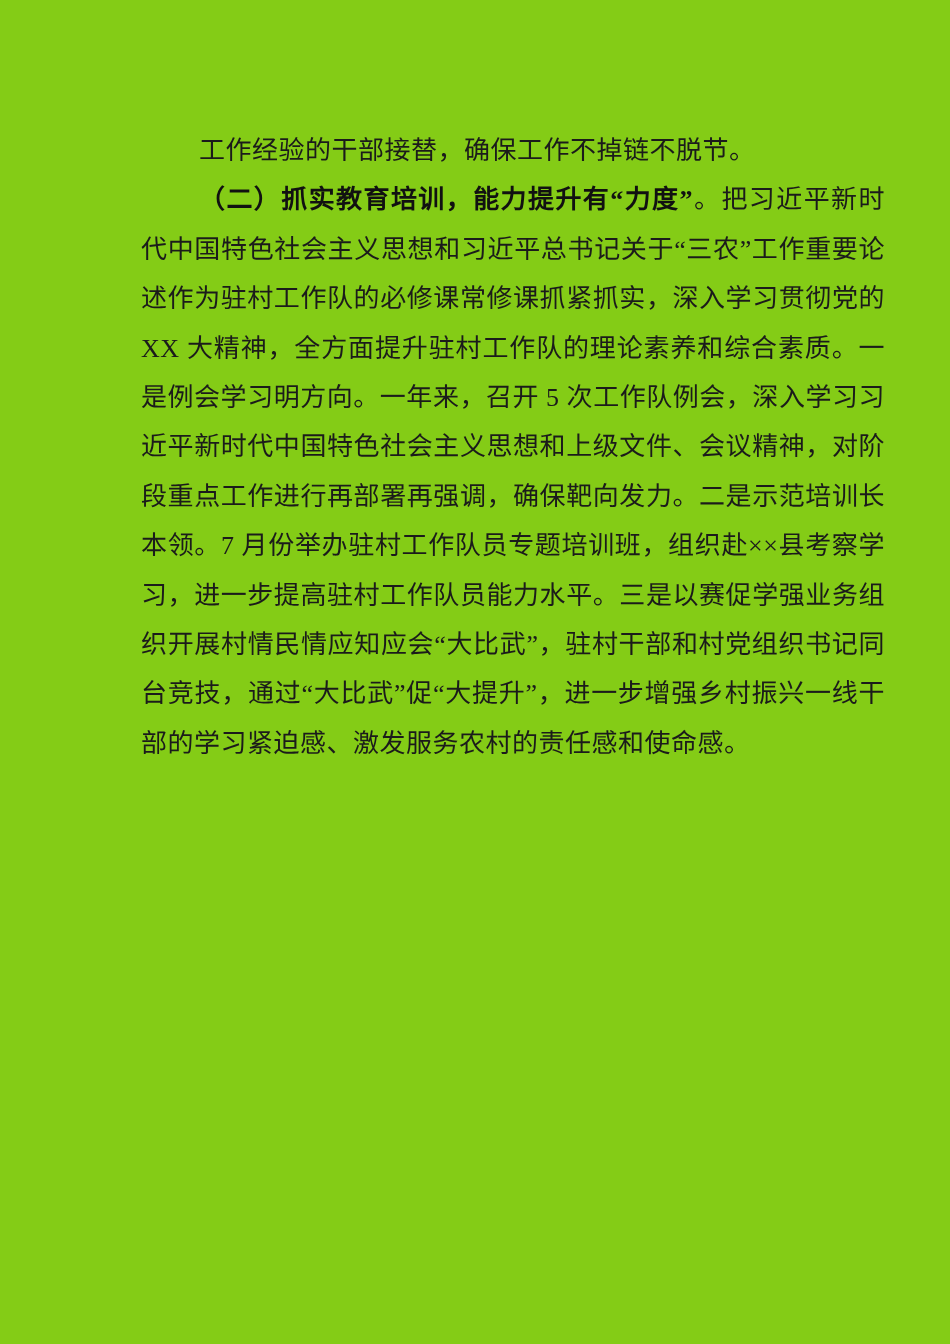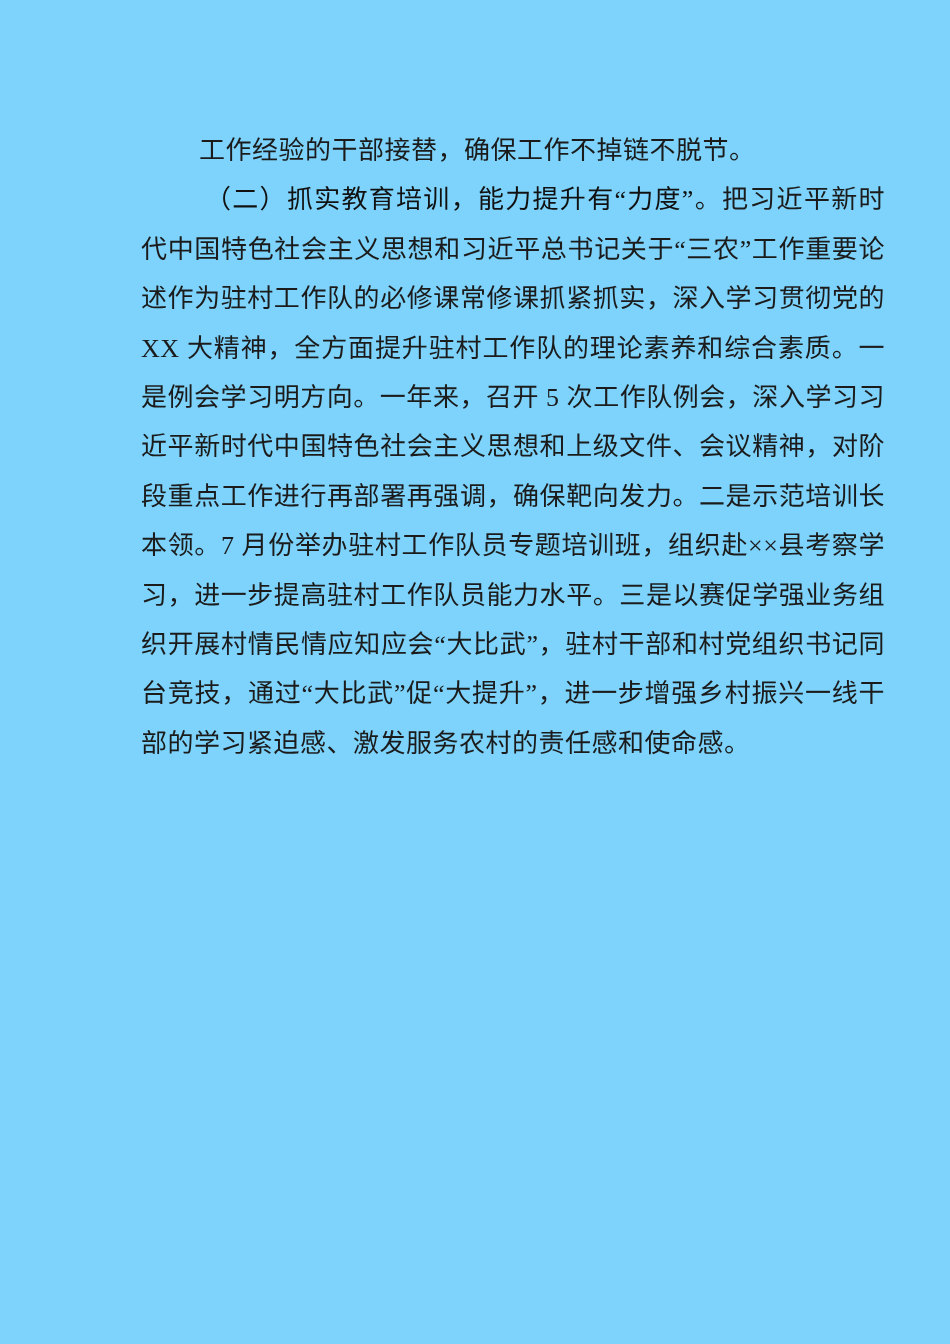--- a/index.html
+++ b/index.html
@@ -9,38 +9,37 @@
   }
   body {
     width: 950px;
     height: 1344px;
     overflow: hidden;
   }
   .page {
     box-sizing: border-box;
     width: 950px;
     height: 1344px;
-    background: #7dd3fc;
+    background: #84cc16;
     padding: 126px 65px 0 141px;
   }
   .para {
     margin: 0;
     font-family: "Liberation Serif", "DejaVu Serif", serif;
     font-size: 26px;
     line-height: 49.4px;
     letter-spacing: 0.5px;
     color: #1b1b1b;
     text-align: justify;
     text-indent: 58px;
     word-break: break-all;
   }
   .head {
-    font-weight: 400;
+    font-weight: 700;
     color: #111111;
-    margin-left: 6px;
   }
 </style>
 </head>
 <body>
 
 <div class="page">
 
   <p class="para"><span>工作经验的干部接替，确保工作不掉链不脱节。</span></p>
 
   <p class="para"><span class="head">（二）抓实教育培训，能力提升有“力度”</span><span>。把习近平新时代中国特色社会主义思想和习近平总书记关于“三农”工作重要论述作为驻村工作队的必修课常修课抓紧抓实，深入学习贯彻党的 XX 大精神，全方面提升驻村工作队的理论素养和综合素质。一是例会学习明方向。一年来，召开 5 次工作队例会，深入学习习近平新时代中国特色社会主义思想和上级文件、会议精神，对阶段重点工作进行再部署再强调，确保靶向发力。二是示范培训长本领。7 月份举办驻村工作队员专题培训班，组织赴××县考察学习，进一步提高驻村工作队员能力水平。三是以赛促学强业务组织开展村情民情应知应会“大比武”，驻村干部和村党组织书记同台竞技，通过“大比武”促“大提升”，进一步增强乡村振兴一线干部的学习紧迫感、激发服务农村的责任感和使命感。</span></p>

